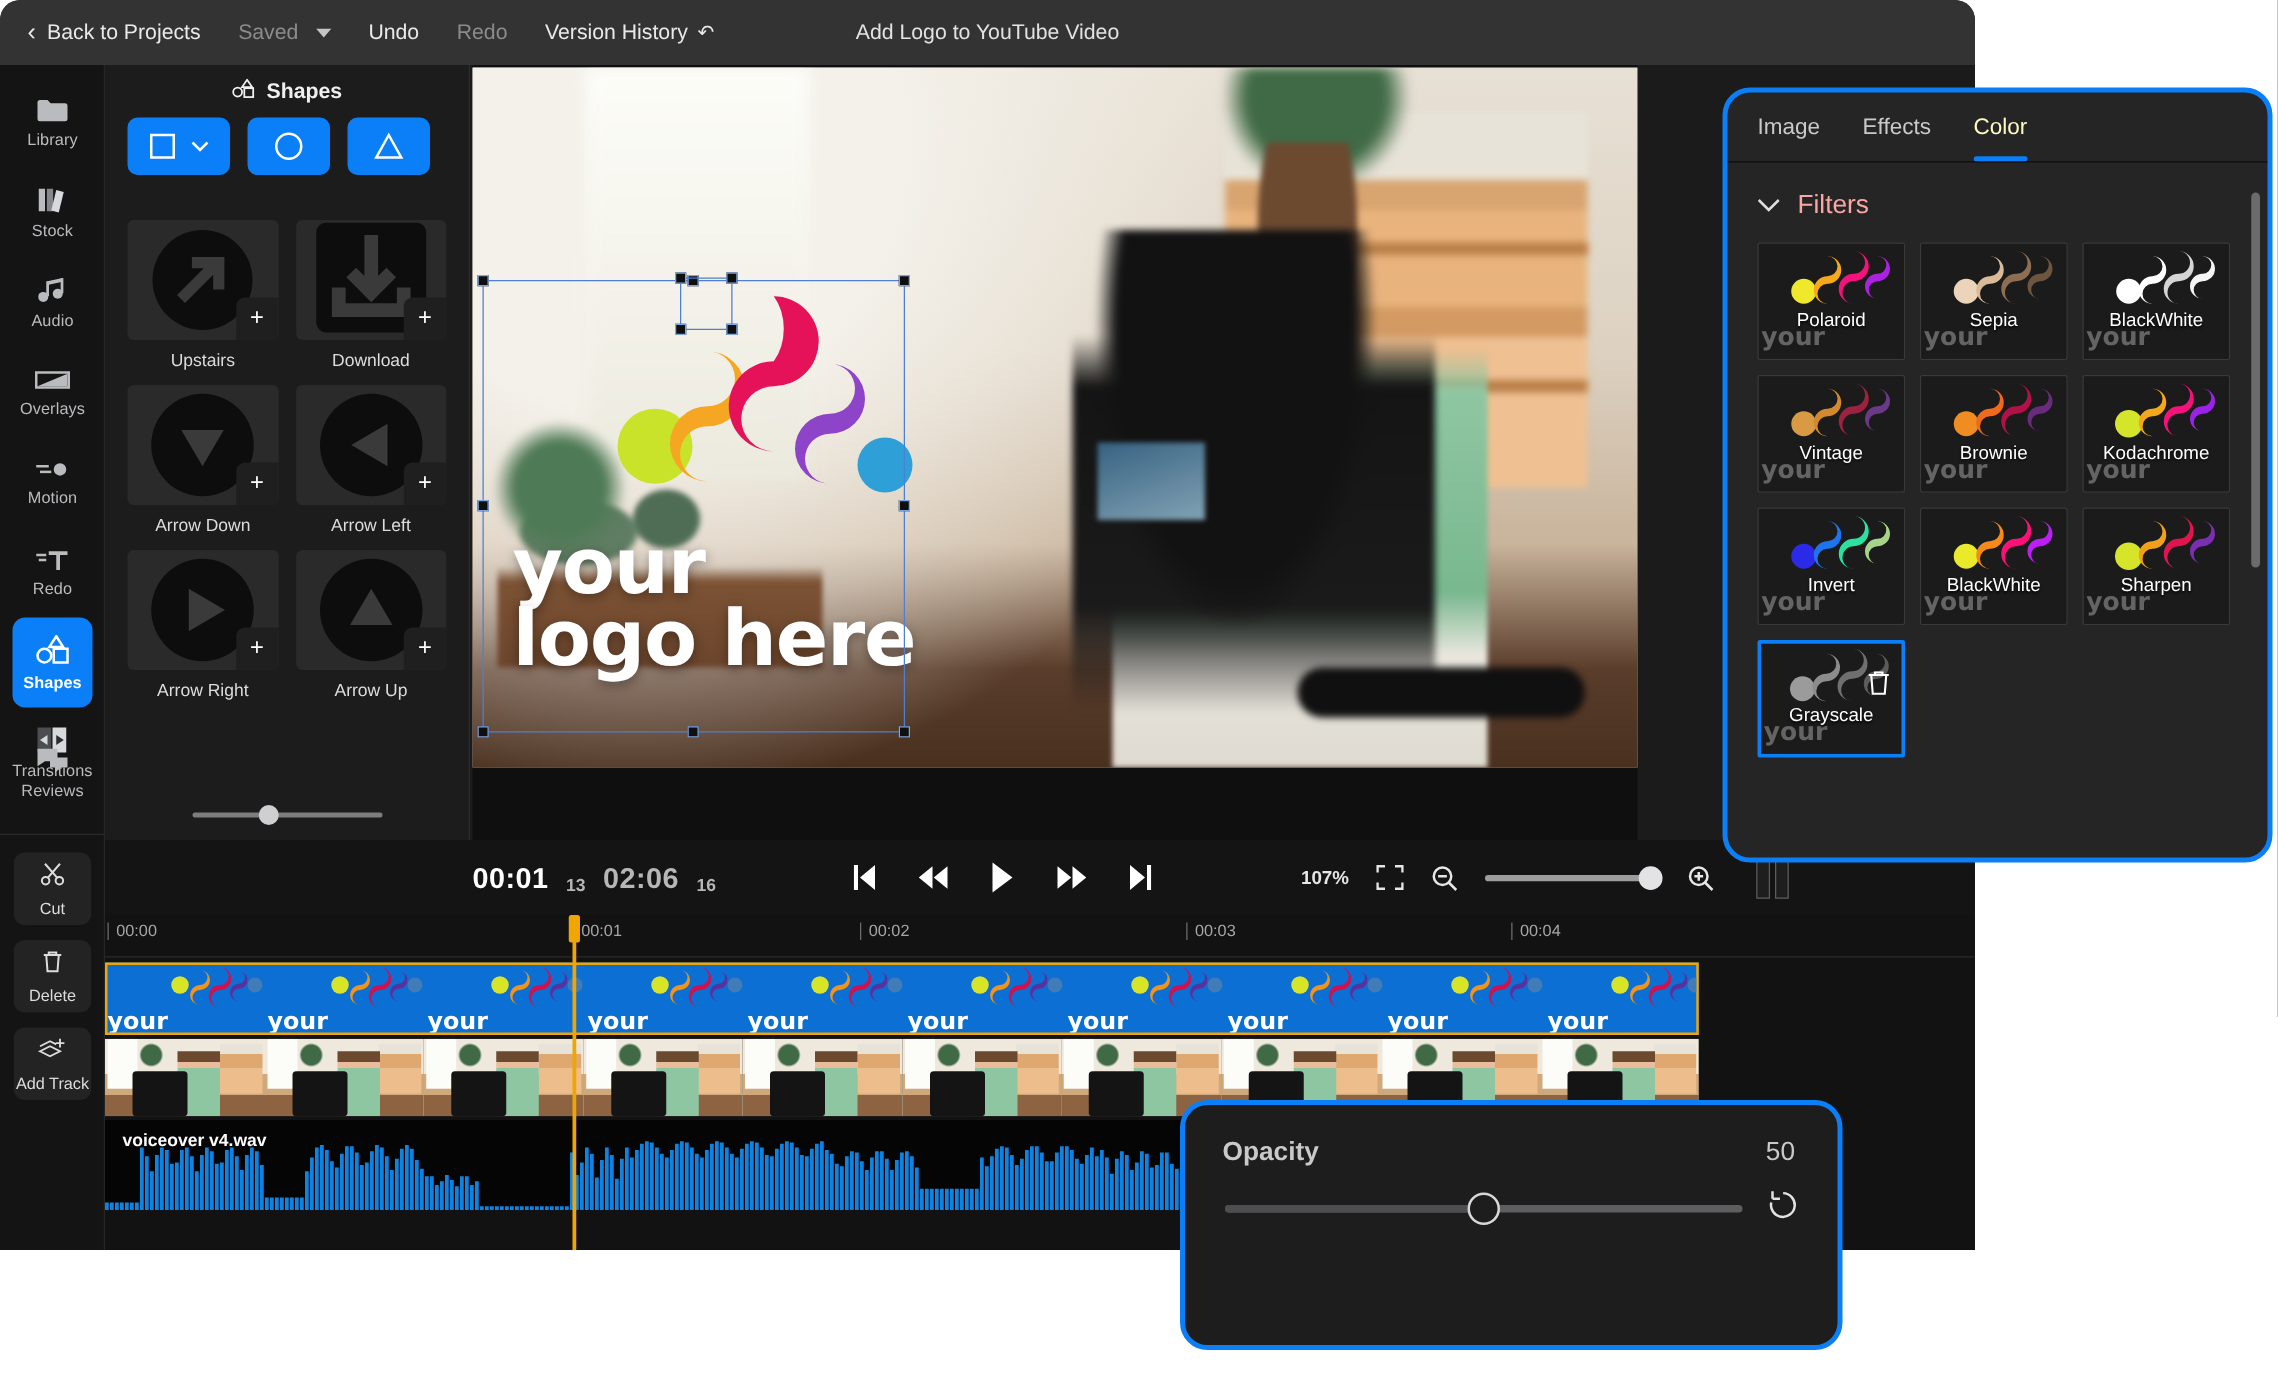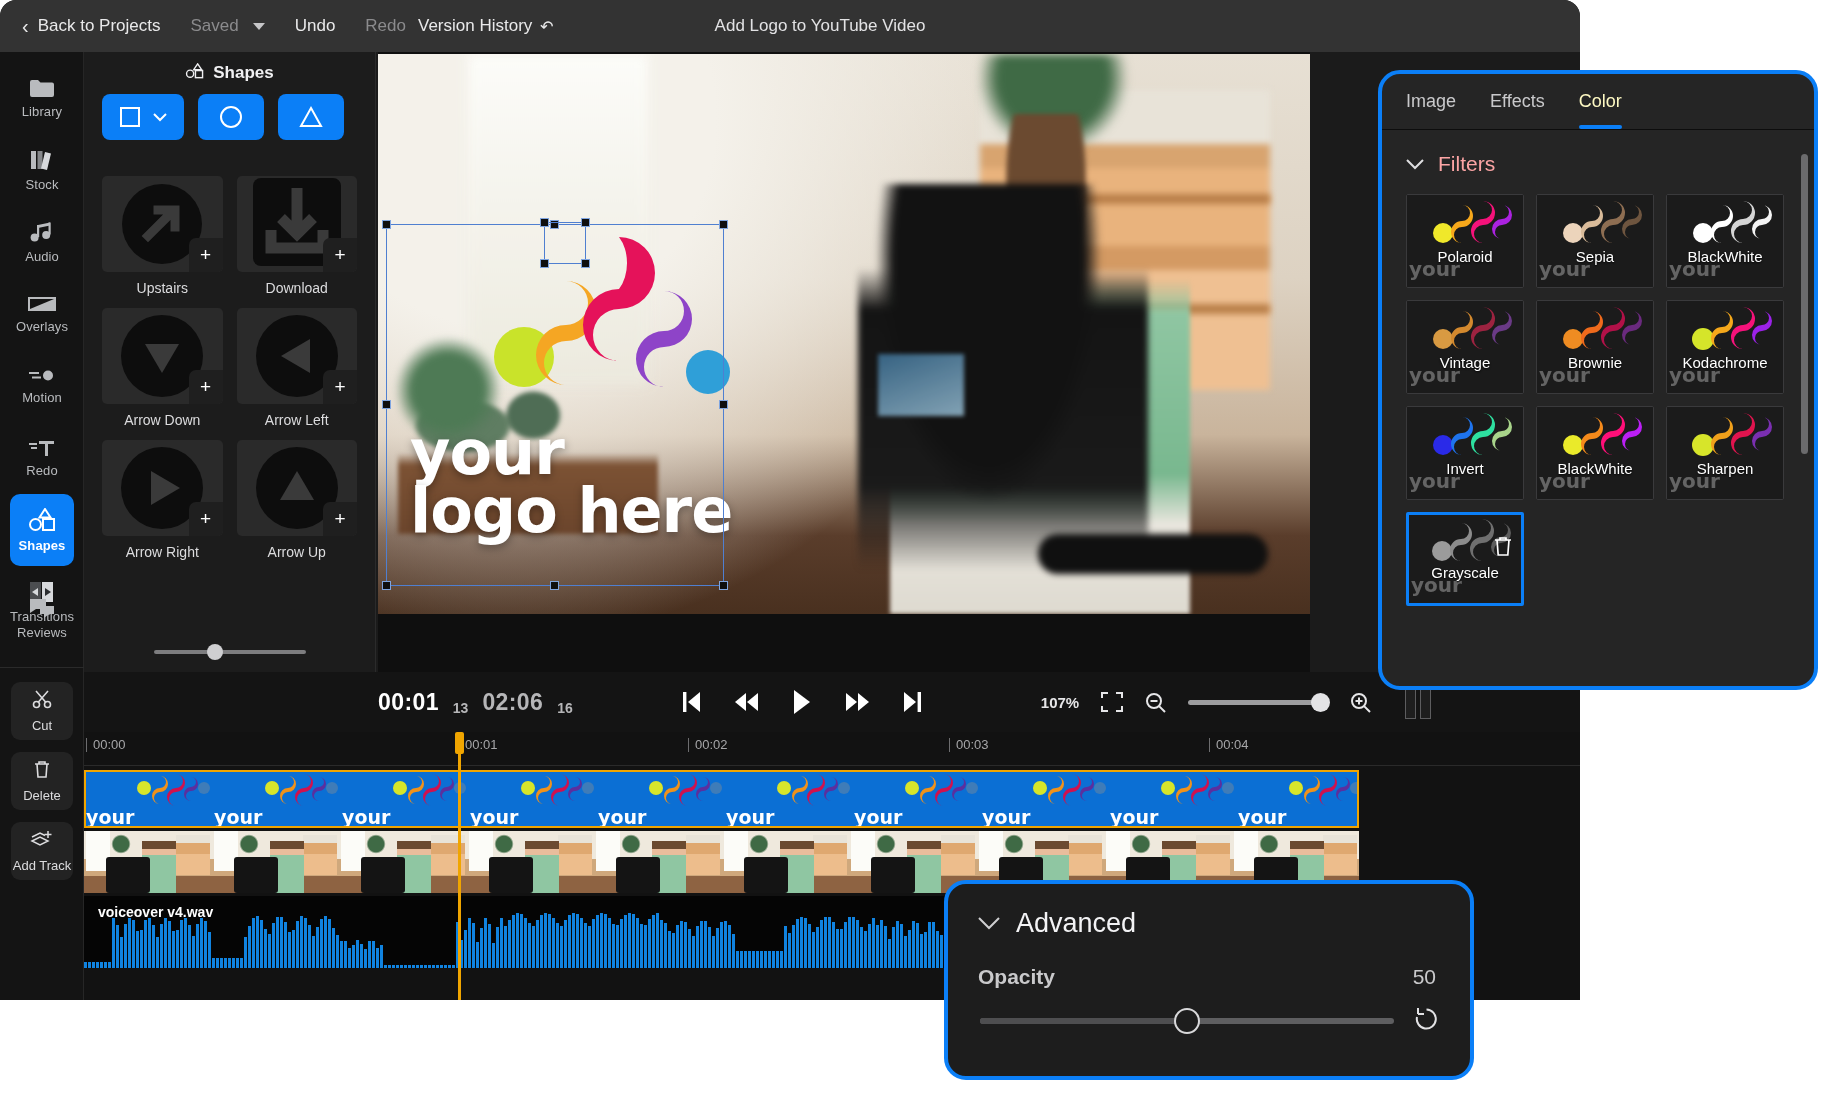--- a/index.html
+++ b/index.html
@@ -23,25 +23,25 @@
     background:#333333; display:flex; align-items:center;
     border-radius:16px 16px 0 0;
   }
   .tb-item{ color:#e9e9ea; font-size:17px; white-space:nowrap; }
   .tb-dim{ color:#8b8b8d; }
   #backbtn{ display:flex; align-items:center; gap:9px; margin-left:22px; cursor:pointer;}
   #backbtn .chev{ color:#e9e9ea; font-size:20px; line-height:0.9; font-weight:300; }
   #topbar .gap{ margin-left:30px; }
   #savedwrap{ display:flex; align-items:center; gap:14px; margin-left:30px; }
   .caret{ width:0;height:0;border-left:6px solid transparent;border-right:6px solid transparent;border-top:7px solid #c6c6c8; }
-  #verhist{ display:flex; align-items:center; gap:8px; margin-left:12px; }
+  #verhist{ display:flex; align-items:center; gap:8px; margin-left:30px; }
   #doctitle{
     position:absolute; left:0; top:0; width:1580px; height:52px;
     display:flex; align-items:center; justify-content:center;
-    color:#e2e2e4; font-size:17px; pointer-events:none;margin-left:30px;
+    color:#e2e2e4; font-size:17px; pointer-events:none;
   }
   .undo-glyph{ font-size:16px; color:#e9e9ea; display:inline-block; transform:scaleX(-1); }
 
   
   #rail{
     position:absolute; left:0; top:52px; width:84px; height:948px;
     background:#141414; border-right:1px solid #262626;
   }
   #rail .railtop{ padding-top:10px; }
   .rail-item{
@@ -1335,26 +1335,20 @@
         </span>
         <div class="fl-name">Grayscale</div>
       </div>
     </div>
 
     <div id="cp-scroll"></div>
   </div>
 </div>
 
 <div id="advpanel">
-  <div id="adv-head">
-    <svg width="22" height="13" viewBox="0 0 22 13">
-        <path d="M1 1l10 10 10-10" fill="none" stroke="#cfcfd1" stroke-width="2"></path>
-      </svg>
-    <span class="t">Advanced</span>
-  </div>
   <div id="adv-row">
     <span class="lbl">Opacity</span>
     <span class="val">50</span>
   </div>
   <div id="adv-slider-row">
     <div id="adv-track">
       <div class="fill"></div>
       <div class="knob"></div>
     </div>
     <span>

